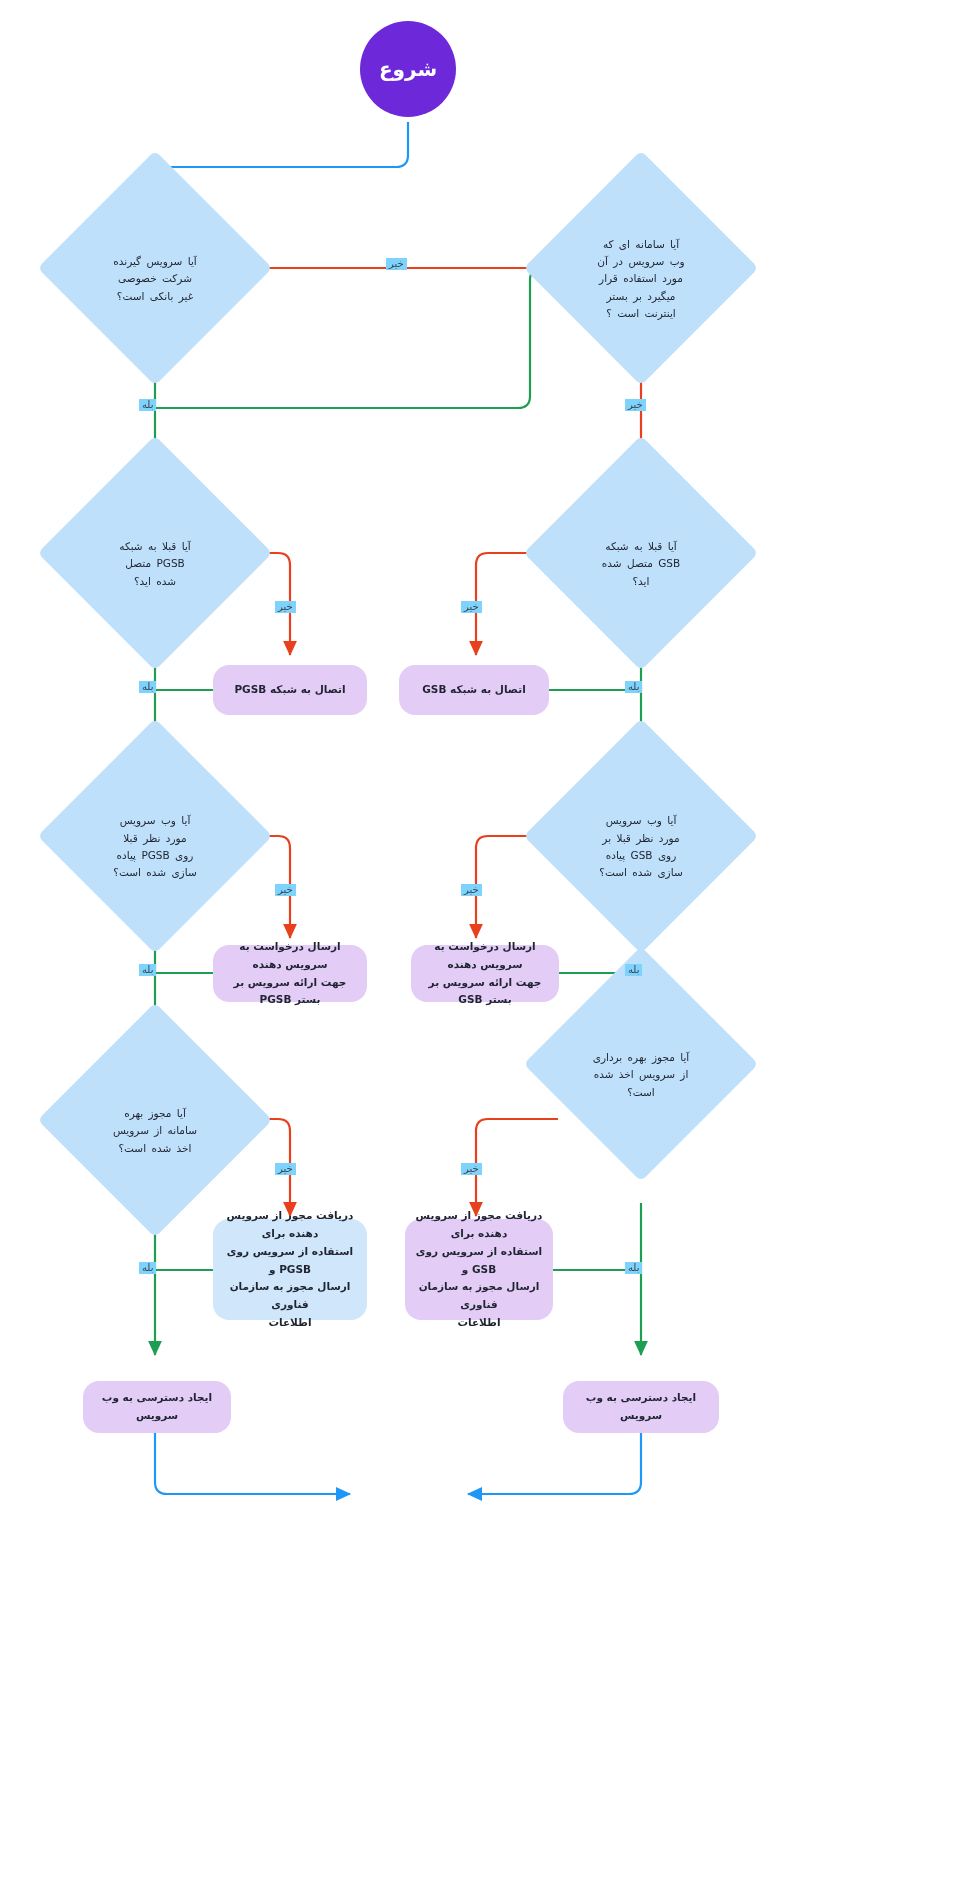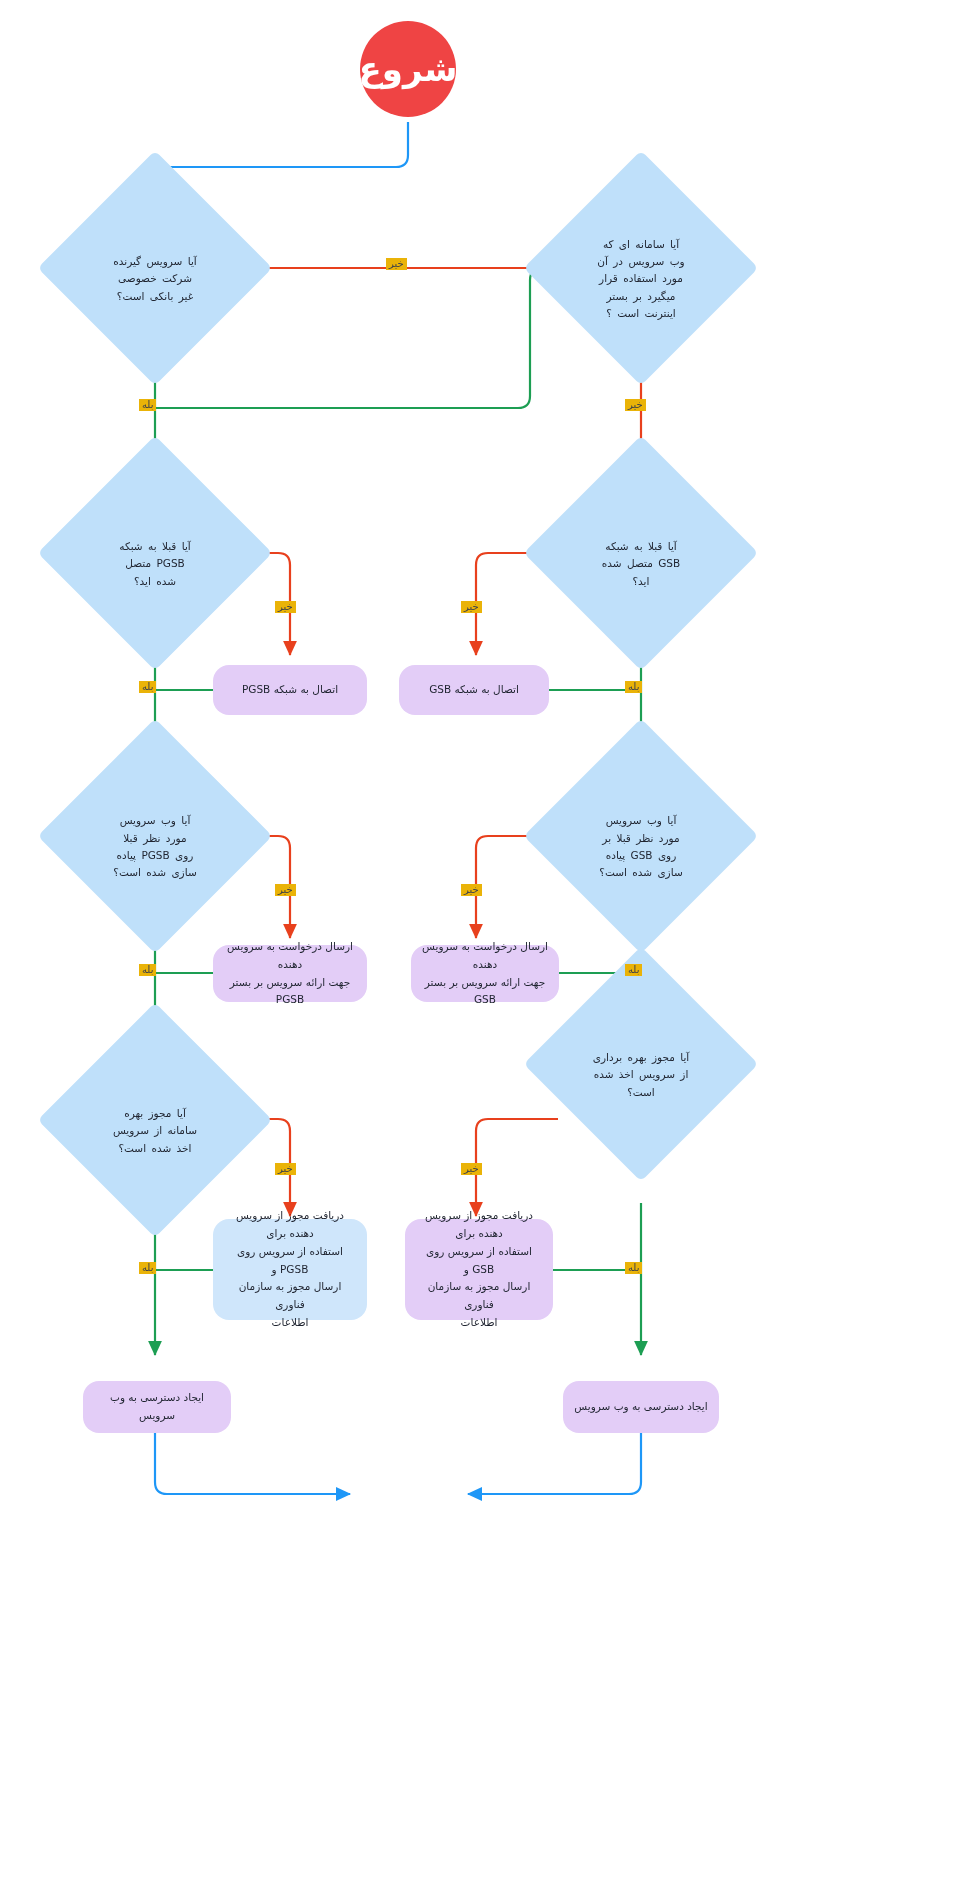--- a/index.html
+++ b/index.html
@@ -9,23 +9,23 @@
     direction:rtl;
   }
   #canvas{position:absolute;left:0;top:0;width:964px;height:1899px;}
   svg#wires{position:absolute;left:0;top:0;width:964px;height:1899px;pointer-events:none;}
 
   .node{position:absolute;box-sizing:border-box;display:flex;align-items:center;justify-content:center;text-align:center;}
 
   
   .terminator{
     border-radius:50%;
-    background:#ef4444;
+    background:#6d28d9;
     color:#ffffff;
-    font-size:34px;
+    font-size:20px;
     font-weight:bold;
     letter-spacing:.5px;
   }
 
   
   .diamond{background:transparent;}
   .diamond .shape{
     position:absolute;left:0;top:0;width:100%;height:100%;
     background:#bfe0fa;
     transform:rotate(45deg);
@@ -40,29 +40,30 @@
   }
 
   
   .process{
     border-radius:16px;
     background:#e3cdf7;
     color:#1f2430;
     font-size:10.5px;
     line-height:1.7;
     padding:14px 10px;
+    font-weight:bold;
   }
   .process.blue{background:#cfe6fb;}
 
   
   .elabel{
     position:absolute;
     font-size:10px;
     color:#3a3f4b;
-    background:#eab308;
+    background:#7dd3fc;
     padding:0 3px;
     line-height:1.2;
     white-space:nowrap;
   }
 </style>
 </head>
 <body>
 
 <div id="canvas">
 

